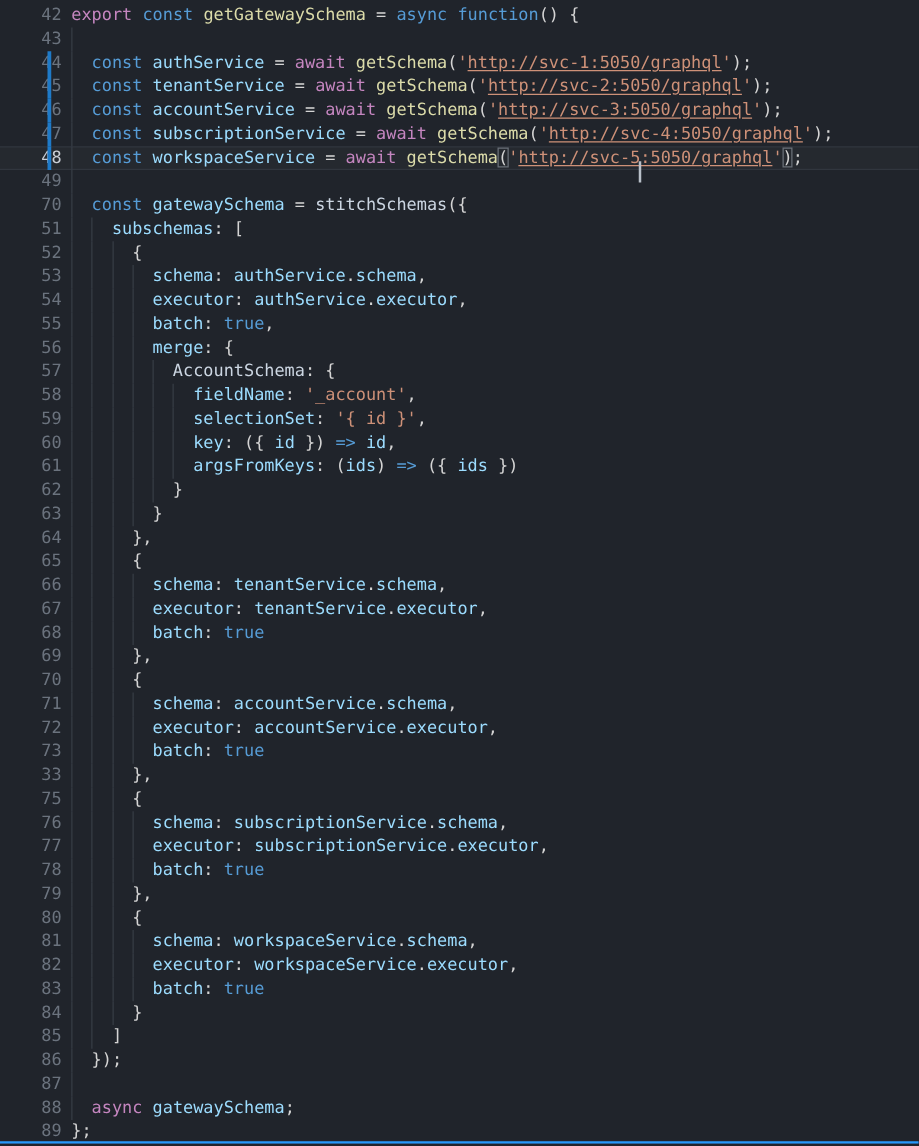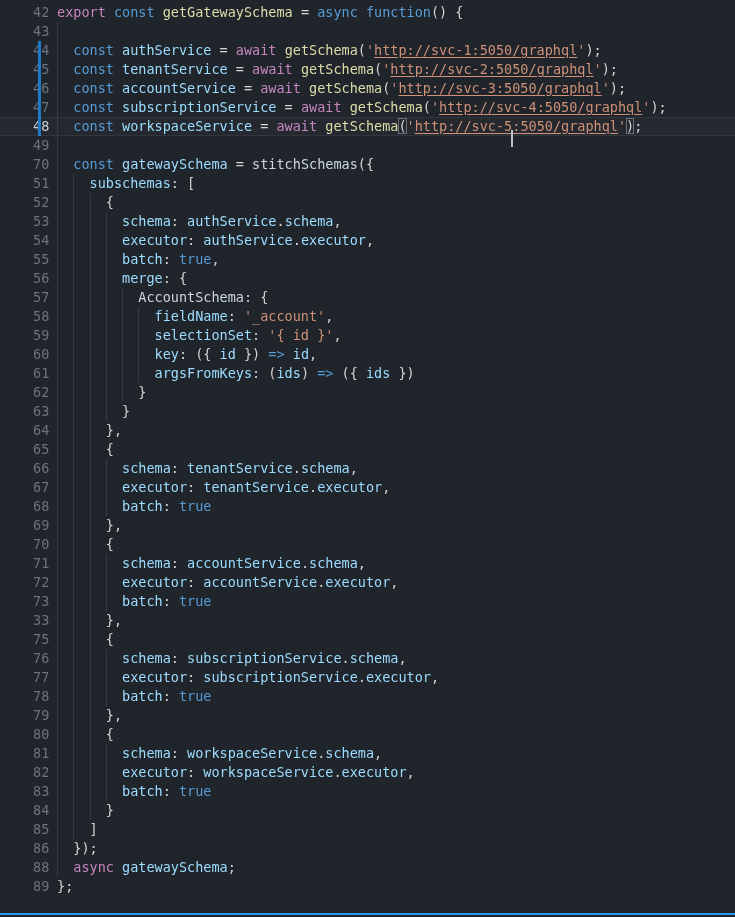--- a/index.html
+++ b/index.html
@@ -81,17 +81,18 @@
       <div class="line"><div class="lnum">77</div><div class="mod"></div><div class="code"><span class="guide" style="left: calc(0ch + 16px);"></span><span class="guide" style="left: calc(2ch + 16px);"></span><span class="guide" style="left: calc(4ch + 16px);"></span><span class="guide" style="left: calc(6ch + 16px);"></span><span class="t-p">        </span><span class="t-v">executor</span><span class="t-p">: </span><span class="t-v">subscriptionService</span><span class="t-p">.</span><span class="t-v">executor</span><span class="t-p">,</span></div></div>
       <div class="line"><div class="lnum">78</div><div class="mod"></div><div class="code"><span class="guide" style="left: calc(0ch + 16px);"></span><span class="guide" style="left: calc(2ch + 16px);"></span><span class="guide" style="left: calc(4ch + 16px);"></span><span class="guide" style="left: calc(6ch + 16px);"></span><span class="t-p">        </span><span class="t-v">batch</span><span class="t-p">: </span><span class="t-k">true</span></div></div>
       <div class="line"><div class="lnum">79</div><div class="mod"></div><div class="code"><span class="guide" style="left: calc(0ch + 16px);"></span><span class="guide" style="left: calc(2ch + 16px);"></span><span class="guide" style="left: calc(4ch + 16px);"></span><span class="t-p">      },</span></div></div>
       <div class="line"><div class="lnum">80</div><div class="mod"></div><div class="code"><span class="guide" style="left: calc(0ch + 16px);"></span><span class="guide" style="left: calc(2ch + 16px);"></span><span class="guide" style="left: calc(4ch + 16px);"></span><span class="t-p">      {</span></div></div>
       <div class="line"><div class="lnum">81</div><div class="mod"></div><div class="code"><span class="guide" style="left: calc(0ch + 16px);"></span><span class="guide" style="left: calc(2ch + 16px);"></span><span class="guide" style="left: calc(4ch + 16px);"></span><span class="guide" style="left: calc(6ch + 16px);"></span><span class="t-p">        </span><span class="t-v">schema</span><span class="t-p">: </span><span class="t-v">workspaceService</span><span class="t-p">.</span><span class="t-v">schema</span><span class="t-p">,</span></div></div>
       <div class="line"><div class="lnum">82</div><div class="mod"></div><div class="code"><span class="guide" style="left: calc(0ch + 16px);"></span><span class="guide" style="left: calc(2ch + 16px);"></span><span class="guide" style="left: calc(4ch + 16px);"></span><span class="guide" style="left: calc(6ch + 16px);"></span><span class="t-p">        </span><span class="t-v">executor</span><span class="t-p">: </span><span class="t-v">workspaceService</span><span class="t-p">.</span><span class="t-v">executor</span><span class="t-p">,</span></div></div>
       <div class="line"><div class="lnum">83</div><div class="mod"></div><div class="code"><span class="guide" style="left: calc(0ch + 16px);"></span><span class="guide" style="left: calc(2ch + 16px);"></span><span class="guide" style="left: calc(4ch + 16px);"></span><span class="guide" style="left: calc(6ch + 16px);"></span><span class="t-p">        </span><span class="t-v">batch</span><span class="t-p">: </span><span class="t-k">true</span></div></div>
       <div class="line"><div class="lnum">84</div><div class="mod"></div><div class="code"><span class="guide" style="left: calc(0ch + 16px);"></span><span class="guide" style="left: calc(2ch + 16px);"></span><span class="guide" style="left: calc(4ch + 16px);"></span><span class="t-p">      }</span></div></div>
       <div class="line"><div class="lnum">85</div><div class="mod"></div><div class="code"><span class="guide" style="left: calc(0ch + 16px);"></span><span class="guide" style="left: calc(2ch + 16px);"></span><span class="t-p">    ]</span></div></div>
       <div class="line"><div class="lnum">86</div><div class="mod"></div><div class="code"><span class="guide" style="left: calc(0ch + 16px);"></span><span class="t-p">  });</span></div></div>
+      <div class="line"><div class="lnum">87</div><div class="mod"></div><div class="code"><span class="guide" style="left: calc(0ch + 16px);"></span></div></div>
       <div class="line"><div class="lnum">88</div><div class="mod"></div><div class="code"><span class="guide" style="left: calc(0ch + 16px);"></span><span class="t-p">  </span><span class="t-c">async</span><span class="t-p"> </span><span class="t-v">gatewaySchema</span><span class="t-p">;</span></div></div>
       <div class="line"><div class="lnum">89</div><div class="mod"></div><div class="code"><span class="t-p">};</span></div></div>
     </div>
   <div class="bottom-bar"></div>
 </div>
 
 </body></html>

